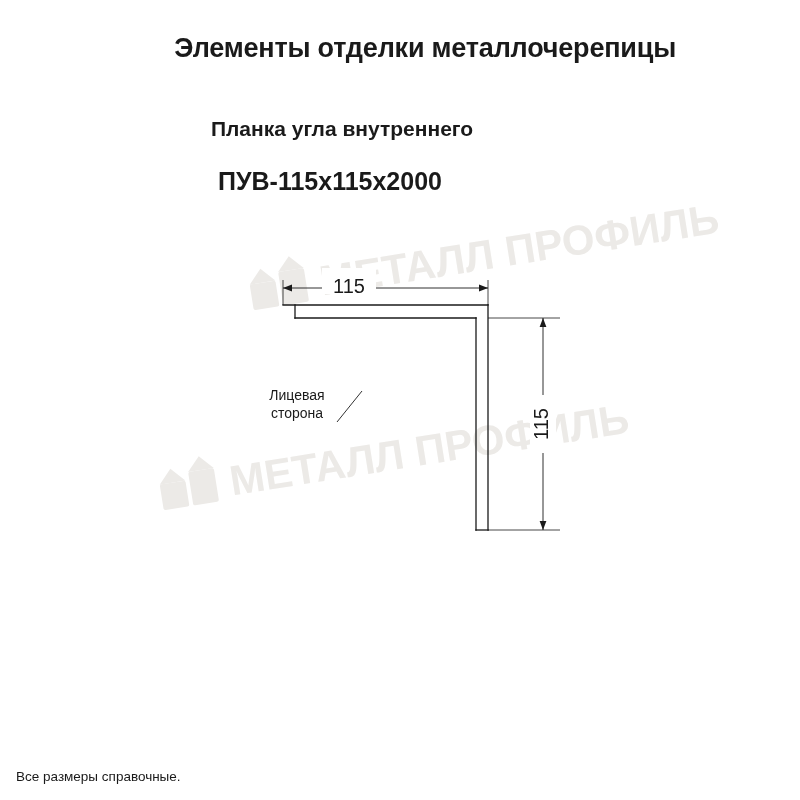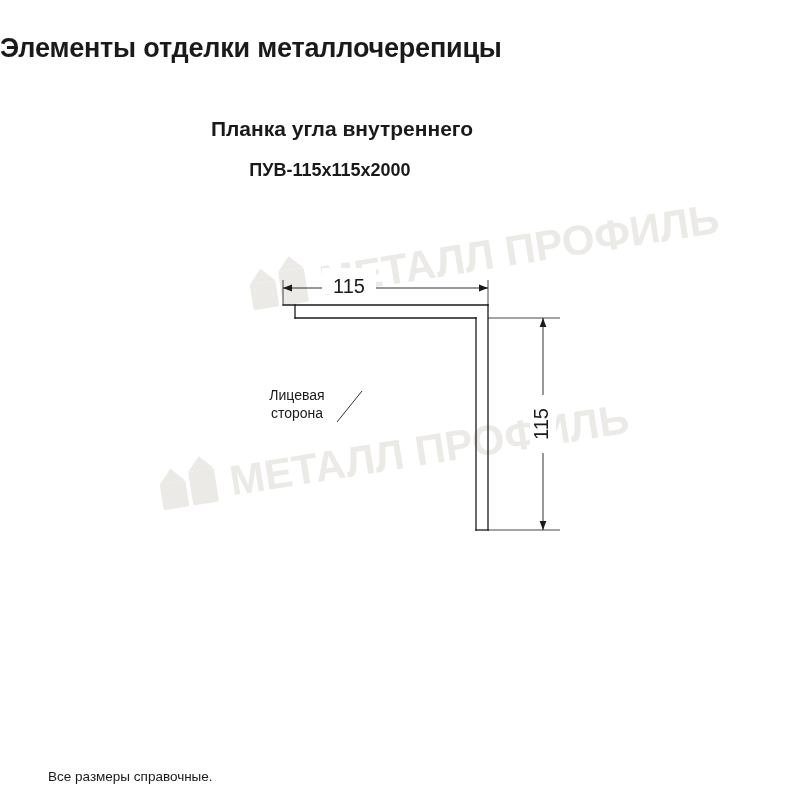--- a/index.html
+++ b/index.html
@@ -17,42 +17,42 @@
   }
   .page {
     position: absolute;
     inset: 0;
   }
   .title-main {
     position: absolute;
     top: 26px;
     left: 0;
     width: 676px;
-    text-align: left;
+    text-align: right;
     font-size: 27px;
     font-weight: bold;
     letter-spacing: -0.2px;
     margin-top: 7px;
   }
   .title-sub {
     position: absolute;
     top: 100px;
     left: 0;
     width: 684px;
     text-align: center;
     font-size: 21px;
     font-weight: bold;
   }
   .title-code {
     position: absolute;
     top: 142px;
     left: 0;
     width: 660px;
     text-align: center;
-    font-size: 18px;
+    font-size: 25px;
     font-weight: bold;
   }
   .drawing {
     position: absolute;
     top: 210px;
     left: 0;
     width: 644px;
     height: 420px;
   }
   .watermarks {
@@ -62,21 +62,20 @@
     width: 800px;
     height: 800px;
     pointer-events: none;
   }
   .footnotes {
     position: absolute;
     left: 16px;
     bottom: 14px;
     font-size: 13.5px;
     line-height: 19px;
-    margin-left: 32px;
   }
   .footnote-line {
     display: block;
     white-space: pre;
   }
   svg { display: block; }
   .dim-text {
     font-family: "Liberation Sans", sans-serif;
     font-size: 20px;
     fill: #1a1a1a;

